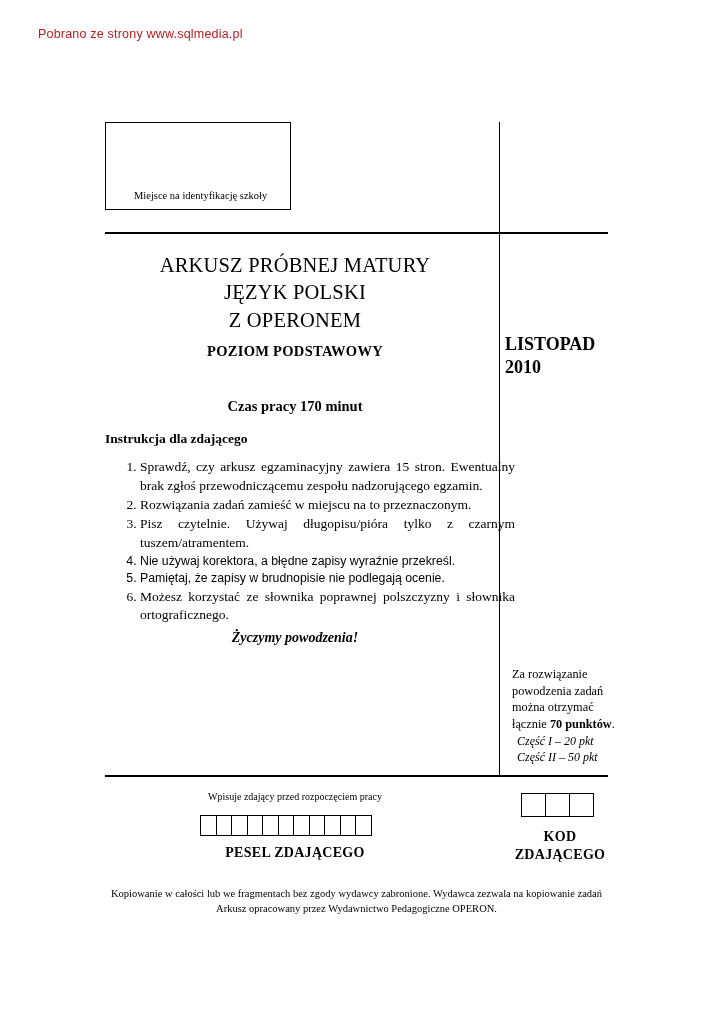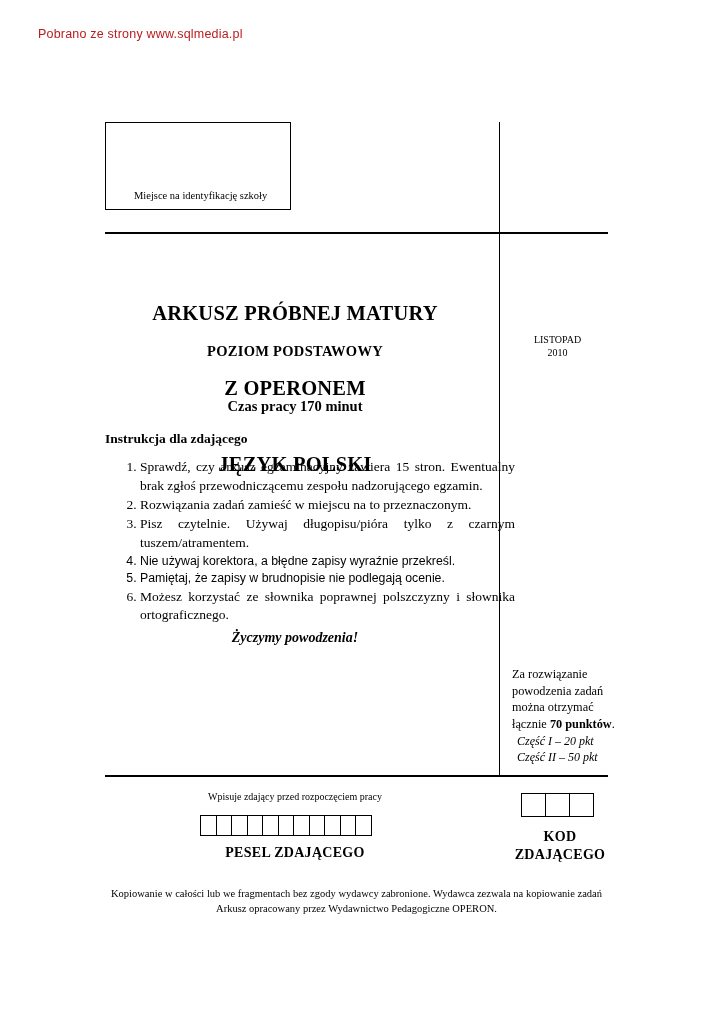--- a/index.html
+++ b/index.html
@@ -77,24 +77,23 @@
   
   .title-block {
     position: absolute;
     left: 105px;
     top: 252px;
     width: 380px;
     text-align: center;
   }
   .title-line {
     font-size: 20.5px;
-    font-weight: bold;
+    font-weight: normal;
     line-height: 1.33;
     letter-spacing: 0.2px;
-    margin-top: 48px;
   }
   .subtitle {
     position: absolute;
     left: 105px;
     top: 343px;
     width: 380px;
     text-align: center;
     font-size: 14.5px;
     font-weight: bold;
     letter-spacing: 0.3px;
@@ -108,23 +107,23 @@
     font-size: 14.5px;
     font-weight: bold;
   }
 
   
   .month-year {
     position: absolute;
     left: 505px;
     top: 333px;
     width: 105px;
-    text-align: center;
-    font-size: 10px;
-    font-weight: normal;
+    text-align: left;
+    font-size: 18px;
+    font-weight: bold;
     line-height: 1.3;
   }
 
   
   .instr-heading {
     position: absolute;
     left: 105px;
     top: 431px;
     font-size: 13.5px;
     font-weight: bold;
@@ -257,22 +256,22 @@
   <div class="school-box">
     <div class="school-box-label">Miejsce na identyfikację szkoły</div>
   </div>
 
   <div class="v-rule"></div>
   <div class="h-rule-top"></div>
   <div class="h-rule-bottom"></div>
 
   <div class="title-block">
     <div class="title-line">ARKUSZ PRÓBNEJ MATURY</div>
+    <div class="title-line">JĘZYK POLSKI</div>
     <div class="title-line">Z OPERONEM</div>
-    <div class="title-line">JĘZYK POLSKI</div>
   </div>
 
   <div class="subtitle">POZIOM PODSTAWOWY</div>
   <div class="worktime">Czas pracy 170 minut</div>
 
   <div class="month-year">
     <div>LISTOPAD</div>
     <div>2010</div>
   </div>
 

